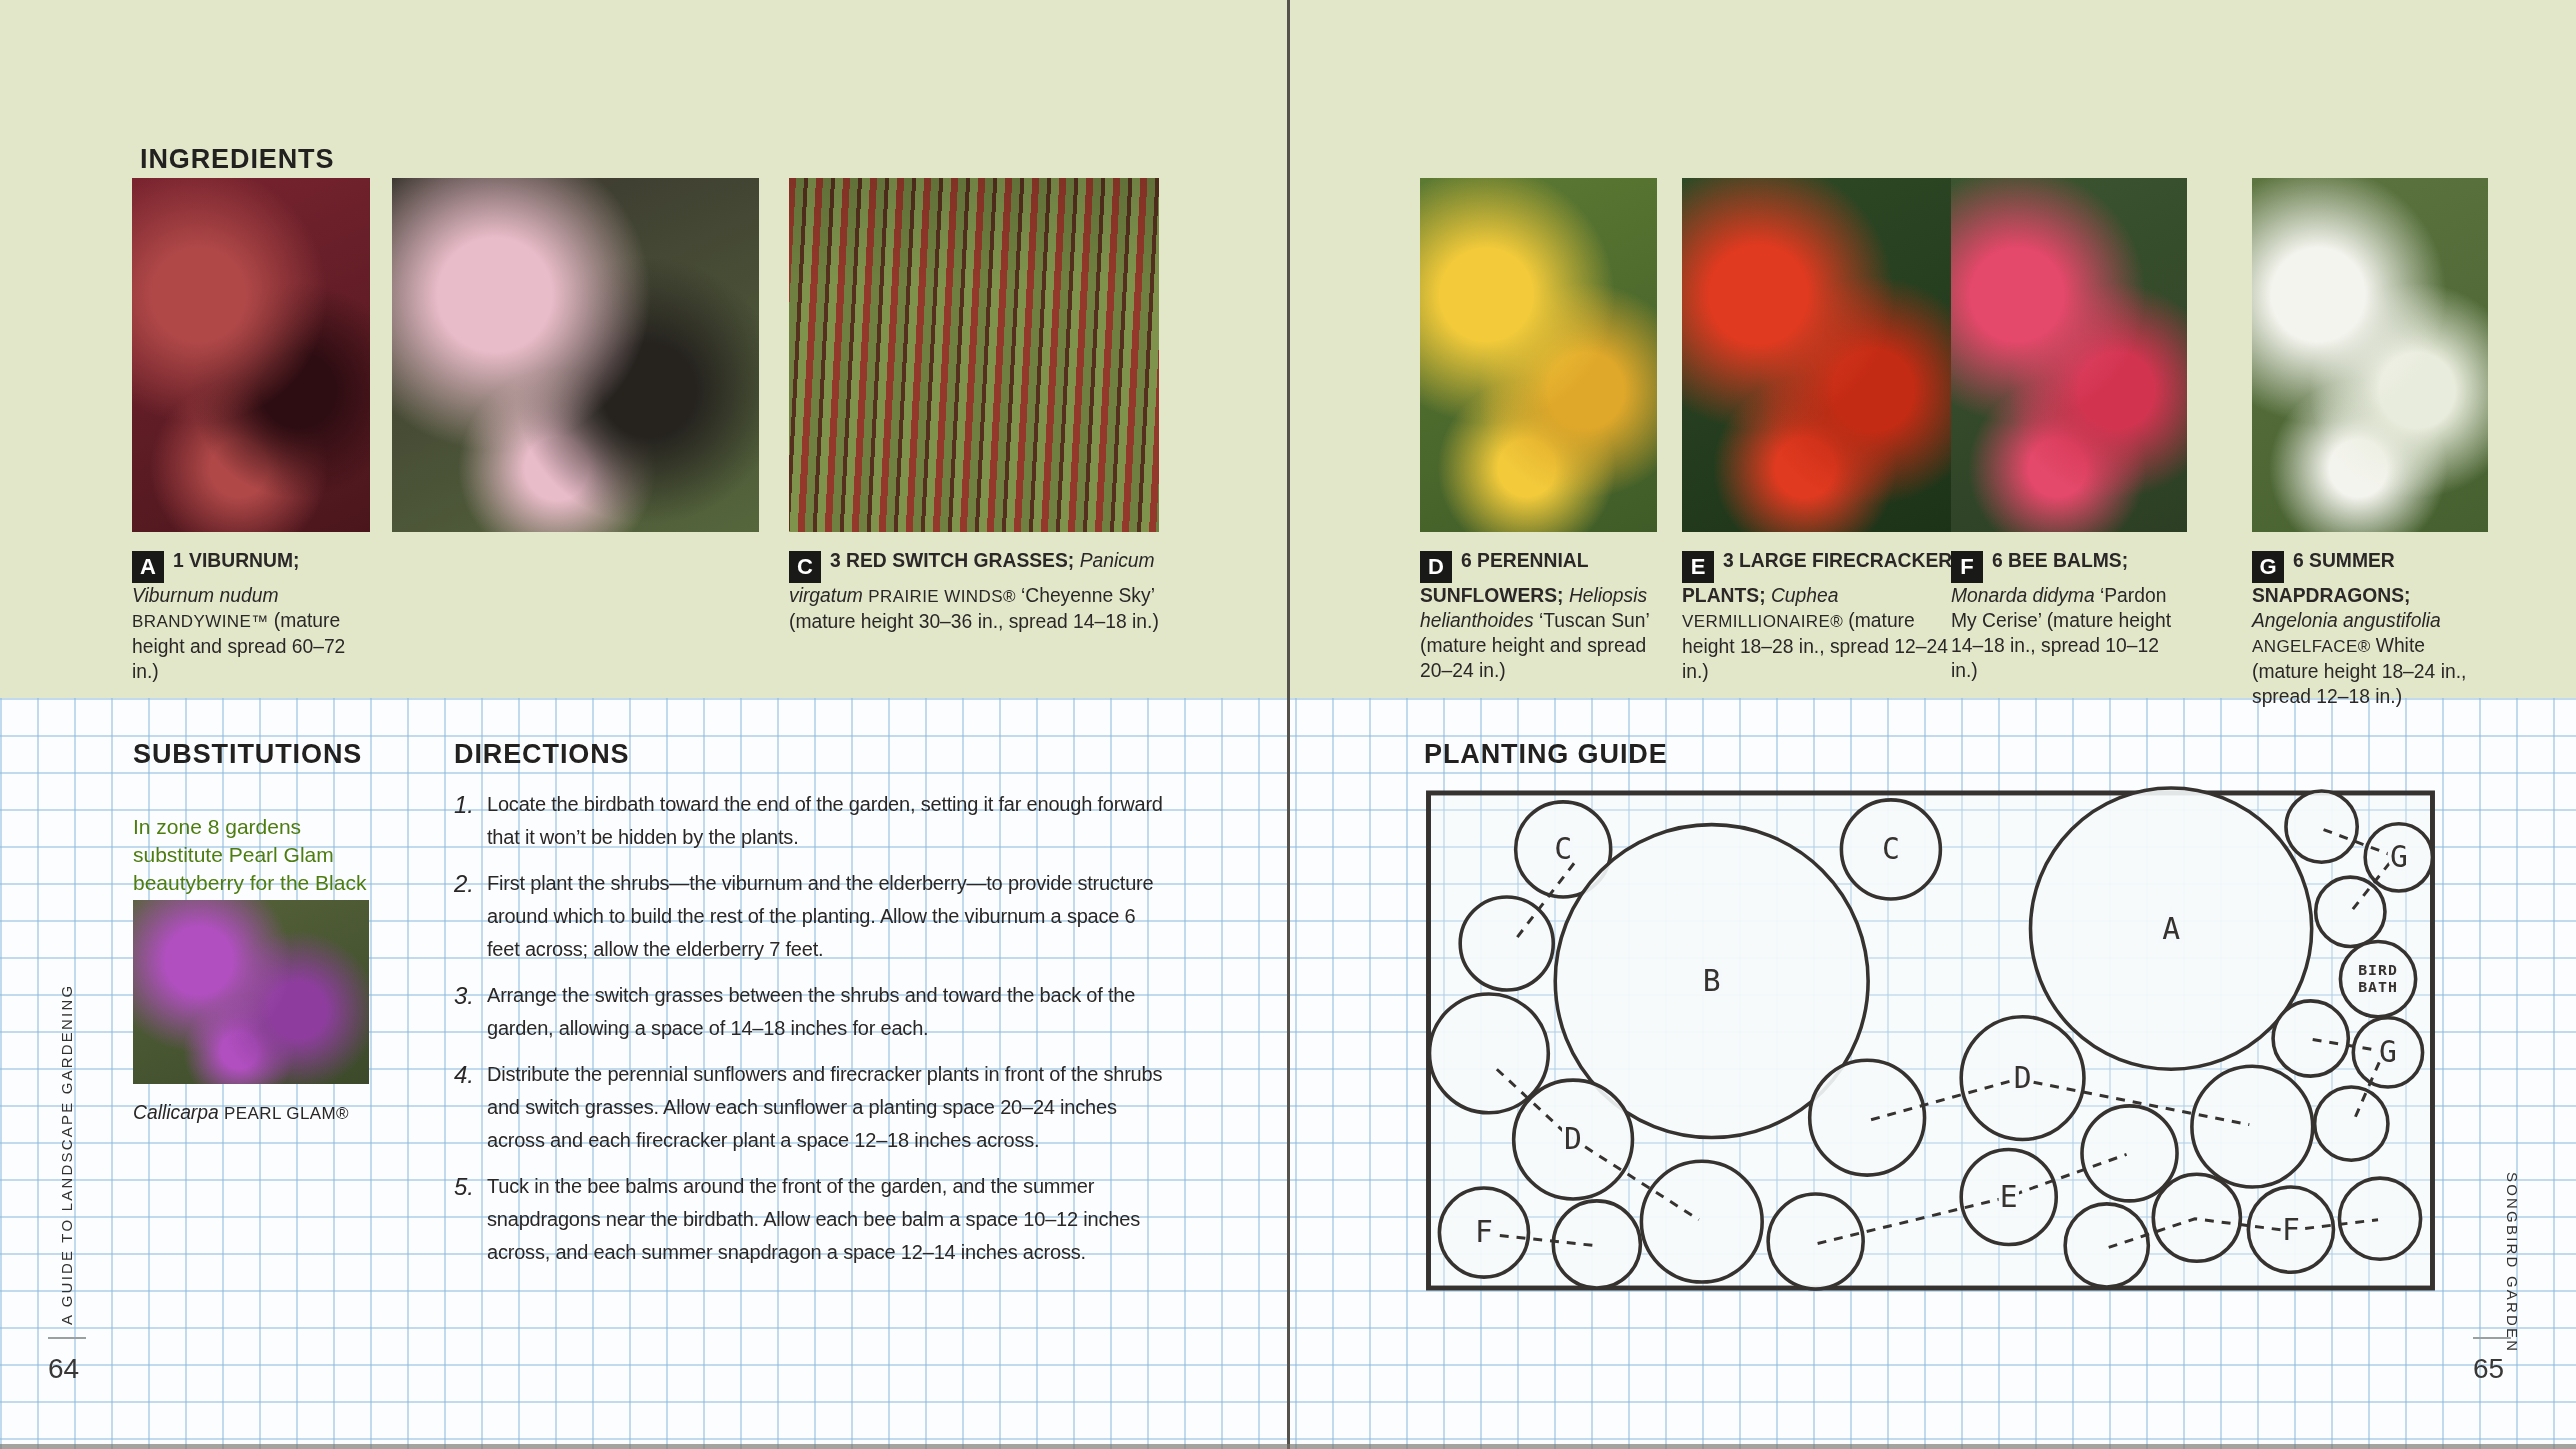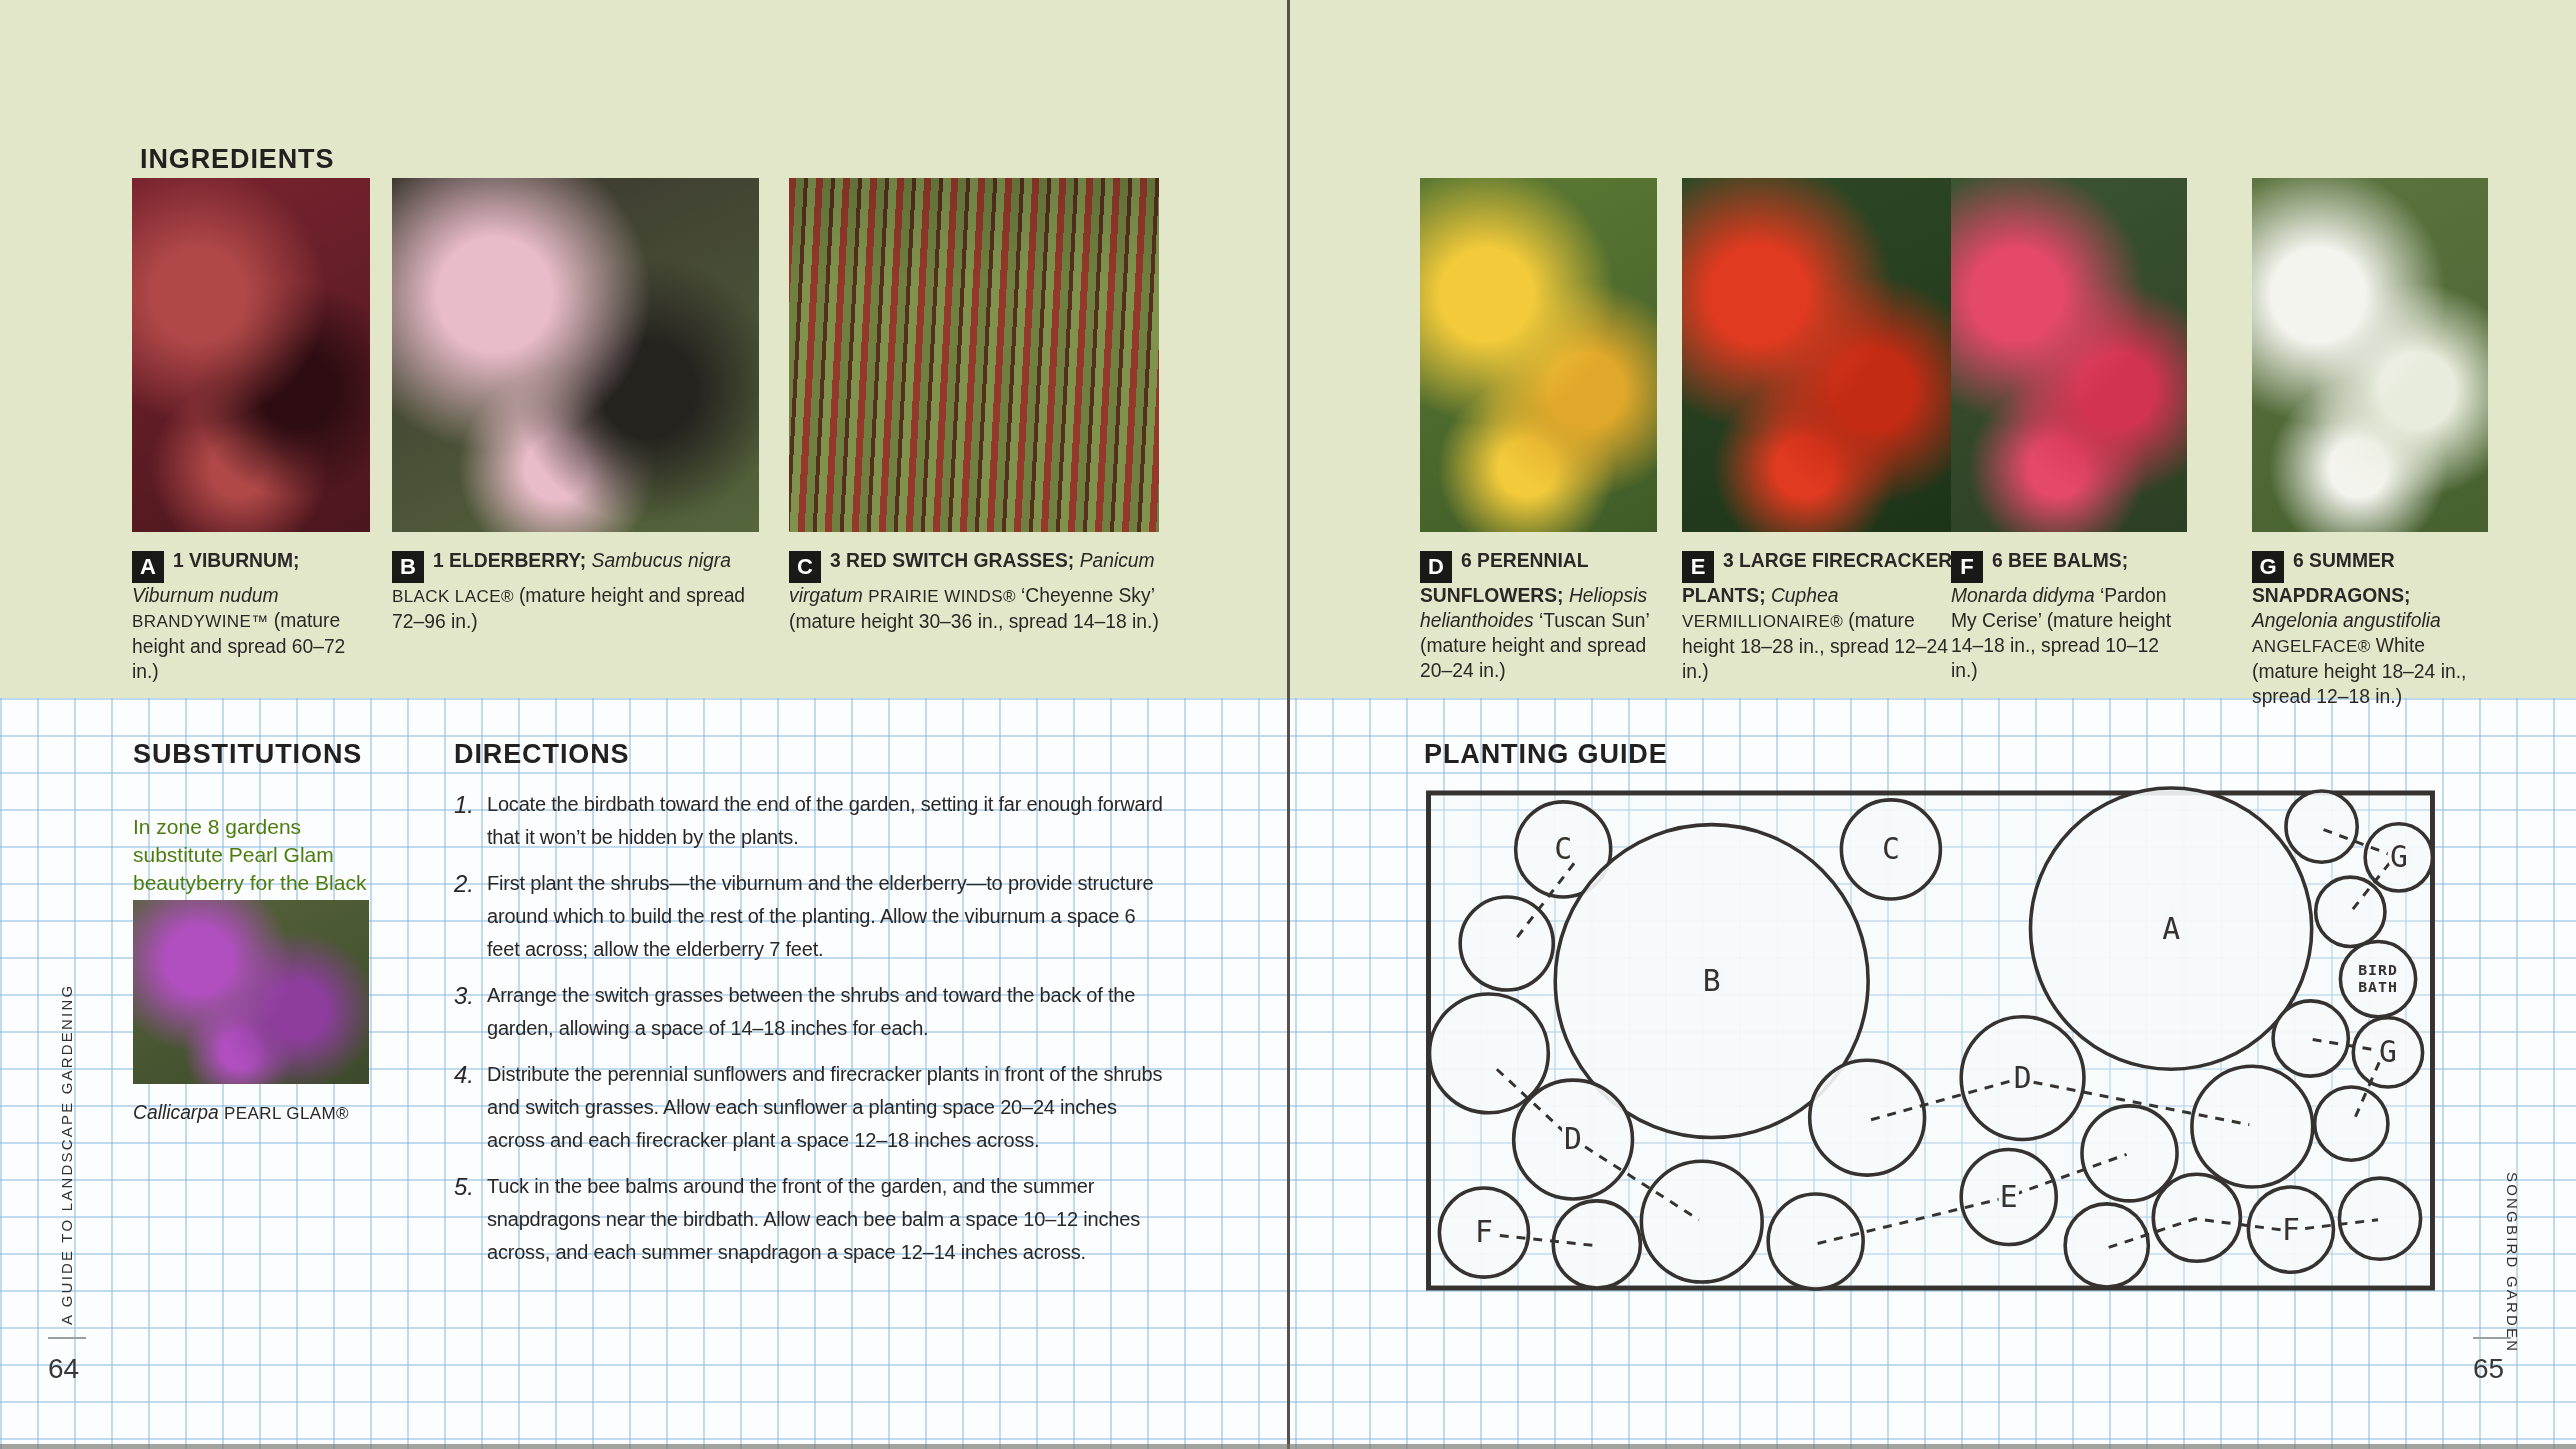--- a/index.html
+++ b/index.html
@@ -67,21 +67,20 @@
   <div class="sec-heading" style="left:454px;top:741px;">DIRECTIONS</div>
   <div class="sec-heading" style="left:1424px;top:741px;">PLANTING GUIDE</div>
 
   <div id="cards-root">
       <div class="ing-card" style="left: 132px; width: 238px;">
         <div class="photo" style="background: radial-gradient(circle at 28% 33%, rgb(176, 72, 72) 0px, rgb(176, 72, 72) 16%, transparent 44%), radial-gradient(circle at 70% 60%, rgb(46, 13, 18) 0px, rgb(46, 13, 18) 14%, transparent 40%), radial-gradient(circle at 45% 82%, rgb(176, 72, 72) 0px, rgb(176, 72, 72) 9%, transparent 28%), linear-gradient(155deg, rgb(122, 36, 48), rgb(74, 22, 28));"></div>
         <div class="caption"><span class="badge">A</span><span class="seg-bold">1 VIBURNUM; </span><span class="seg-italic">Viburnum nudum </span><span class="seg-caps">BRANDYWINE™ </span><span class="seg-normal">(mature height and spread 60–72 in.)</span></div>
       </div>
       <div class="ing-card" style="left: 392px; width: 367px;">
         <div class="photo" style="background: radial-gradient(circle at 28% 33%, rgb(233, 188, 201) 0px, rgb(233, 188, 201) 16%, transparent 44%), radial-gradient(circle at 70% 60%, rgb(38, 35, 31) 0px, rgb(38, 35, 31) 14%, transparent 40%), radial-gradient(circle at 45% 82%, rgb(233, 188, 201) 0px, rgb(233, 188, 201) 9%, transparent 28%), linear-gradient(155deg, rgb(58, 53, 47), rgb(85, 102, 60));"></div>
-        <div class="caption"><span class="badge">B</span><span class="seg-bold">1 ELDERBERRY; </span><span class="seg-italic">Sambucus nigra </span><span class="seg-caps">BLACK LACE® </span><span class="seg-normal">(mature height and spread 72–96 in.)</span></div>
       </div>
       <div class="ing-card" style="left: 789px; width: 370px;">
         <div class="photo" style="background: linear-gradient(rgba(0, 0, 0, 0.12), rgba(0, 0, 0, 0) 30%), repeating-linear-gradient(93deg, rgb(147, 56, 42) 0px, rgb(147, 56, 42) 7px, rgb(111, 128, 64) 7px, rgb(111, 128, 64) 15px, rgb(85, 48, 30) 15px, rgb(85, 48, 30) 19px, rgb(127, 147, 77) 19px, rgb(127, 147, 77) 27px);"></div>
         <div class="caption"><span class="badge">C</span><span class="seg-bold">3 RED SWITCH GRASSES; </span><span class="seg-italic">Panicum virgatum </span><span class="seg-caps">PRAIRIE WINDS® </span><span class="seg-normal">‘Cheyenne Sky’ (mature height 30–36 in., spread 14–18 in.)</span></div>
       </div>
       <div class="ing-card" style="left: 1420px; width: 237px;">
         <div class="photo" style="background: radial-gradient(circle at 28% 33%, rgb(242, 202, 58) 0px, rgb(242, 202, 58) 16%, transparent 44%), radial-gradient(circle at 70% 60%, rgb(224, 168, 42) 0px, rgb(224, 168, 42) 14%, transparent 40%), radial-gradient(circle at 45% 82%, rgb(242, 202, 58) 0px, rgb(242, 202, 58) 9%, transparent 28%), linear-gradient(155deg, rgb(93, 122, 51), rgb(63, 92, 40));"></div>
         <div class="caption"><span class="badge">D</span><span class="seg-bold">6 PERENNIAL SUNFLOWERS; </span><span class="seg-italic">Heliopsis helianthoides </span><span class="seg-normal">‘Tuscan Sun’ (mature height and spread 20–24 in.)</span></div>
       </div>
       <div class="ing-card" style="left: 1682px; width: 273px;">

